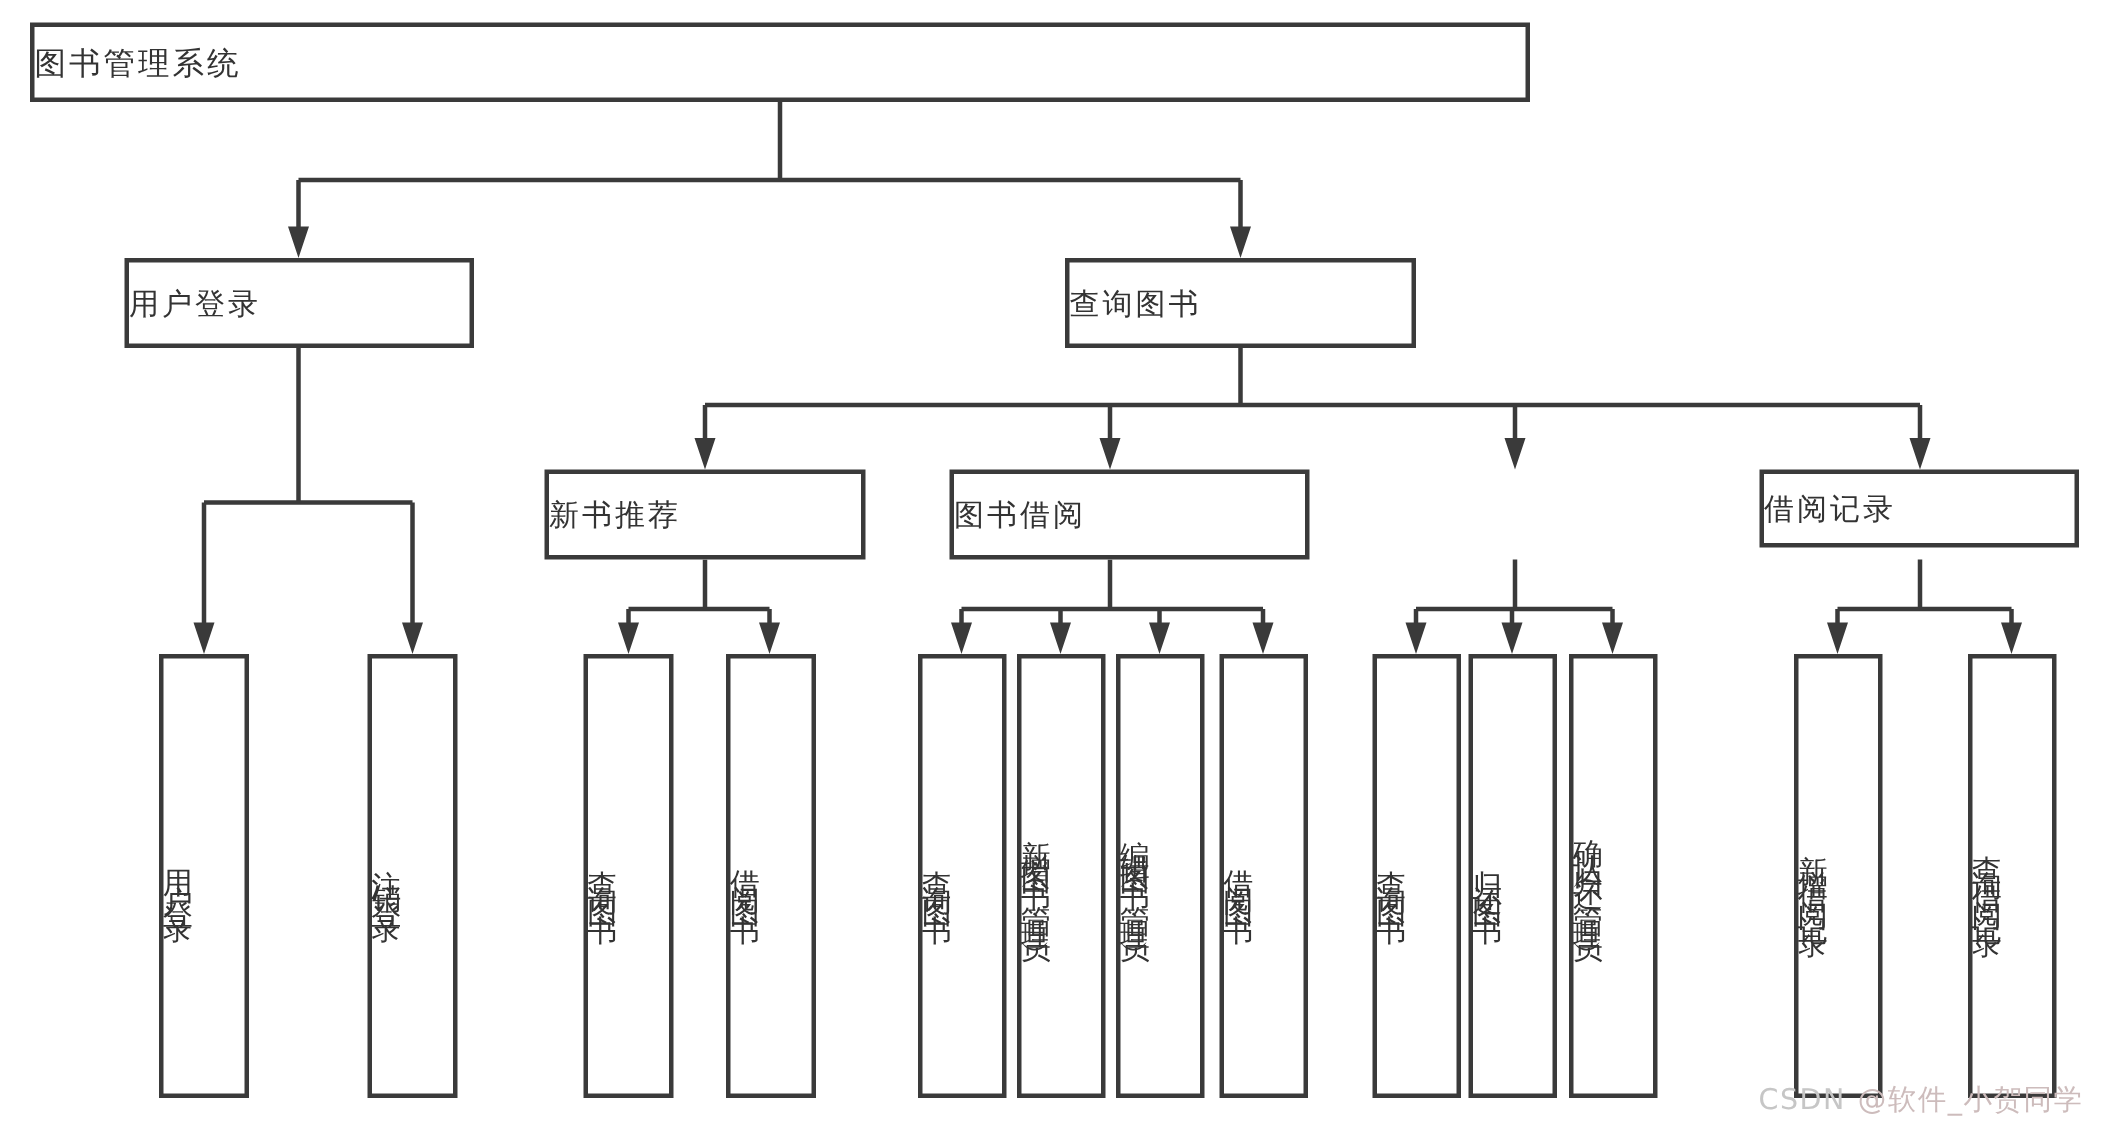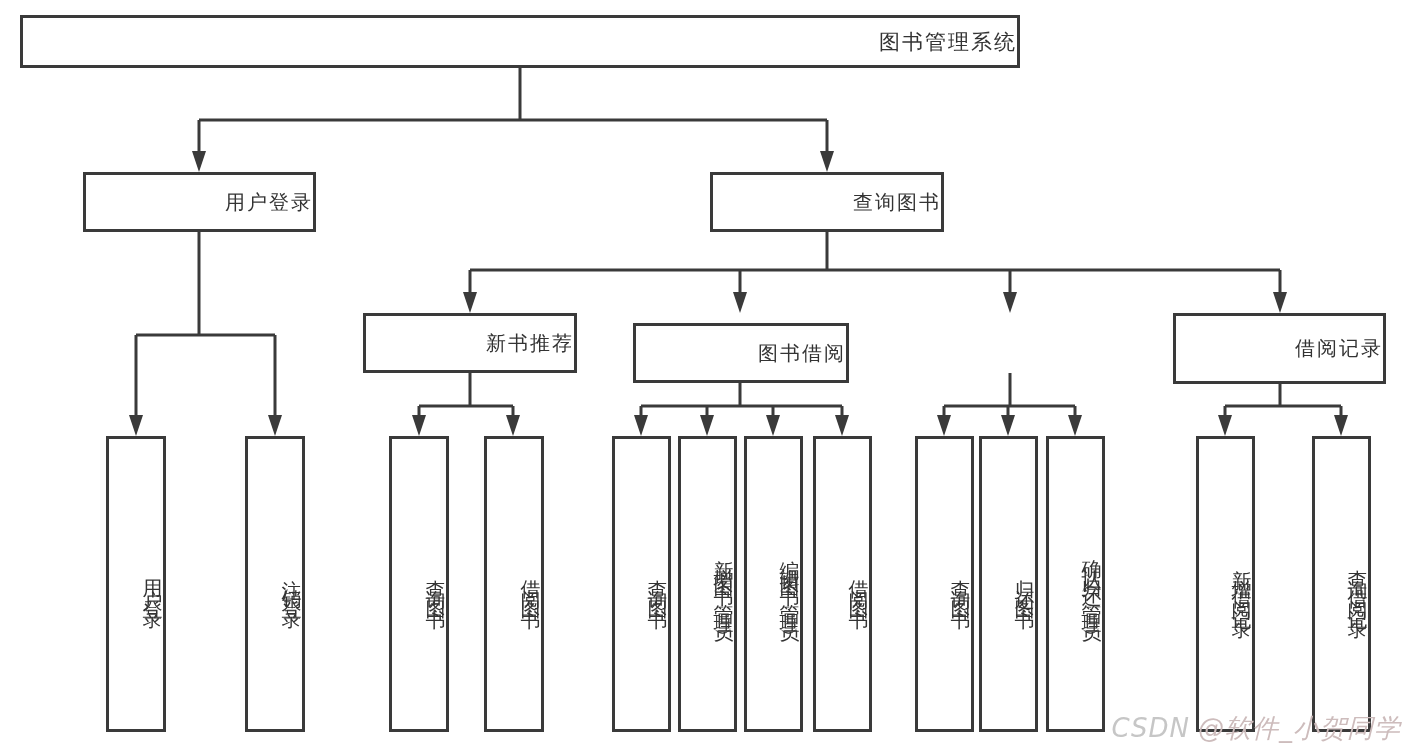--- a/index.html
+++ b/index.html
@@ -24,47 +24,46 @@
     height: 747px;
     z-index: 1;
   }
   .node {
     position: absolute;
     box-sizing: border-box;
     border: 3px solid #3a3a3a;
     background: #ffffff;
     display: flex;
     align-items: center;
-    justify-content: flex-end;
+    justify-content: flex-start;
     color: #333333;
     z-index: 2;
   }
   .node .lbl {
     font-size: 20px;
     letter-spacing: 2px;
     white-space: nowrap;
   }
   .root-node .lbl { font-size: 21px; }
   .leaf .lbl {
     writing-mode: vertical-rl;
     line-height: 1;
     letter-spacing: 10px;
     white-space: normal;
     font-size: 20px;
   }
   .leaf.long .lbl { letter-spacing: 9px; }
   .watermark {
     position: absolute;
-    right: 4px;
+    right: 16px;
     bottom: 1px;
     z-index: 3;
-    font-size: 26px;
+    font-size: 19px;
     letter-spacing: 1px;
     white-space: nowrap;
-    font-style: italic;
   }
   .watermark .wm-prefix { color: #c6c6c6; margin-right: 8px; }
   .watermark .wm-handle { color: #cdbcbc; }
 </style>
 </head>
 <body>
 
 <div class="stage">
 
   <svg class="connectors" width="1405" height="747" viewBox="0 0 1405 747" xmlns="http://www.w3.org/2000/svg">
@@ -95,24 +94,24 @@
   <div class="node" style="left:83px; top:172px; width:233px; height:60px;">
     <span class="lbl">用户登录</span>
   </div>
   <div class="node" style="left:710px; top:172px; width:234px; height:60px;">
     <span class="lbl">查询图书</span>
   </div>
 
   <div class="node" style="left:363px; top:313px; width:214px; height:60px;">
     <span class="lbl">新书推荐</span>
   </div>
-  <div class="node" style="left:633px; top:313px; width:216px; height:60px;margin-top:10px;">
+  <div class="node" style="left:633px; top:313px; width:240px; height:60px;">
     <span class="lbl">图书借阅</span>
   </div>
-  <div class="node" style="left:1173px; top:313px; width:213px; height:71px;">
+  <div class="node" style="left:1173px; top:313px; width:213px; height:52px;">
     <span class="lbl">借阅记录</span>
   </div>
 
   <div class="node leaf" style="left:106px; top:436px; width:60px; height:296px;">
     <span class="lbl">用户登录</span>
   </div>
   <div class="node leaf" style="left:245px; top:436px; width:60px; height:296px;">
     <span class="lbl">注销登录</span>
   </div>
 

